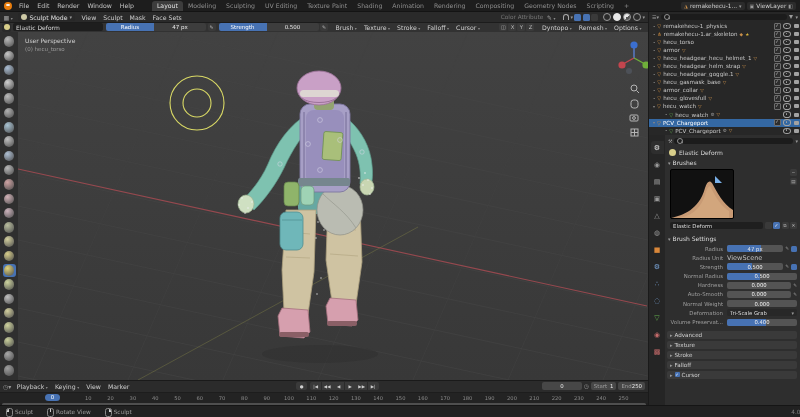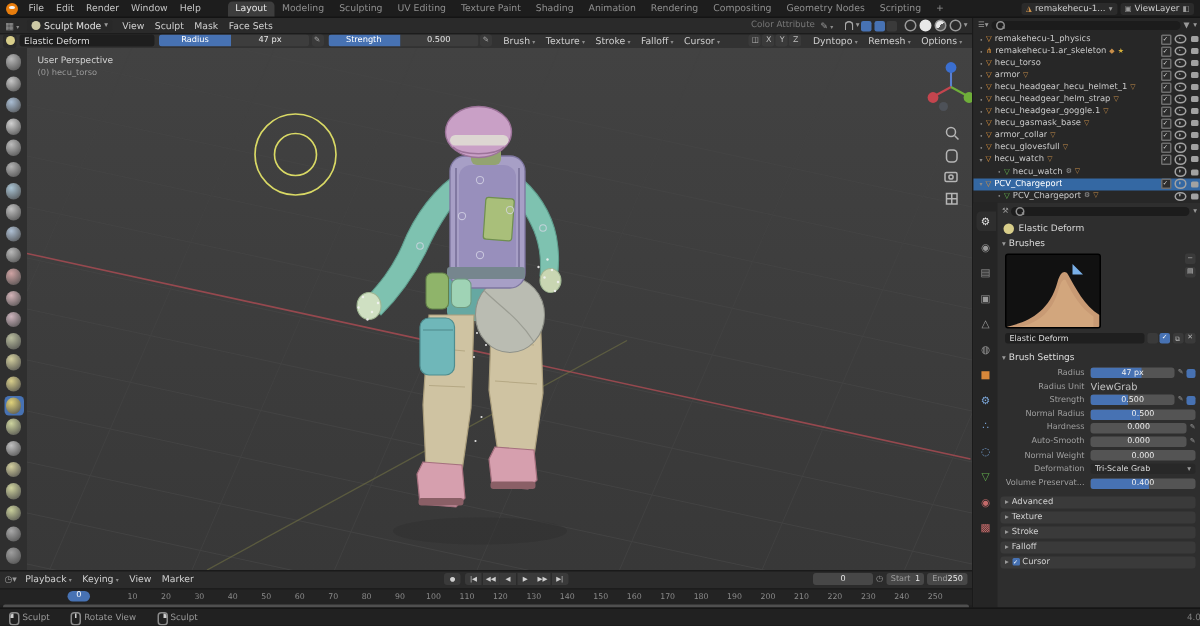--- a/index.html
+++ b/index.html
@@ -628,21 +628,21 @@
                 <span class="fill" style="width: 60%;"></span>
                 <span class="val">47 px</span>
               </span>
               <span class="picon">✎</span>
               <span class="bluedot"></span>
             </div>
             <div class="prow">
               <span class="plabel">Radius Unit</span>
               <span class="seg">
                 <span class="on">View</span>
-                <span class="">Grab</span>
+                <span class="">Scene</span>
               </span>
             </div>
             <div class="prow">
               <span class="plabel">Strength</span>
               <span class="pslider">
                 <span class="fill" style="width: 45%;"></span>
                 <span class="val">0.500</span>
               </span>
               <span class="picon">✎</span>
               <span class="bluedot"></span>

